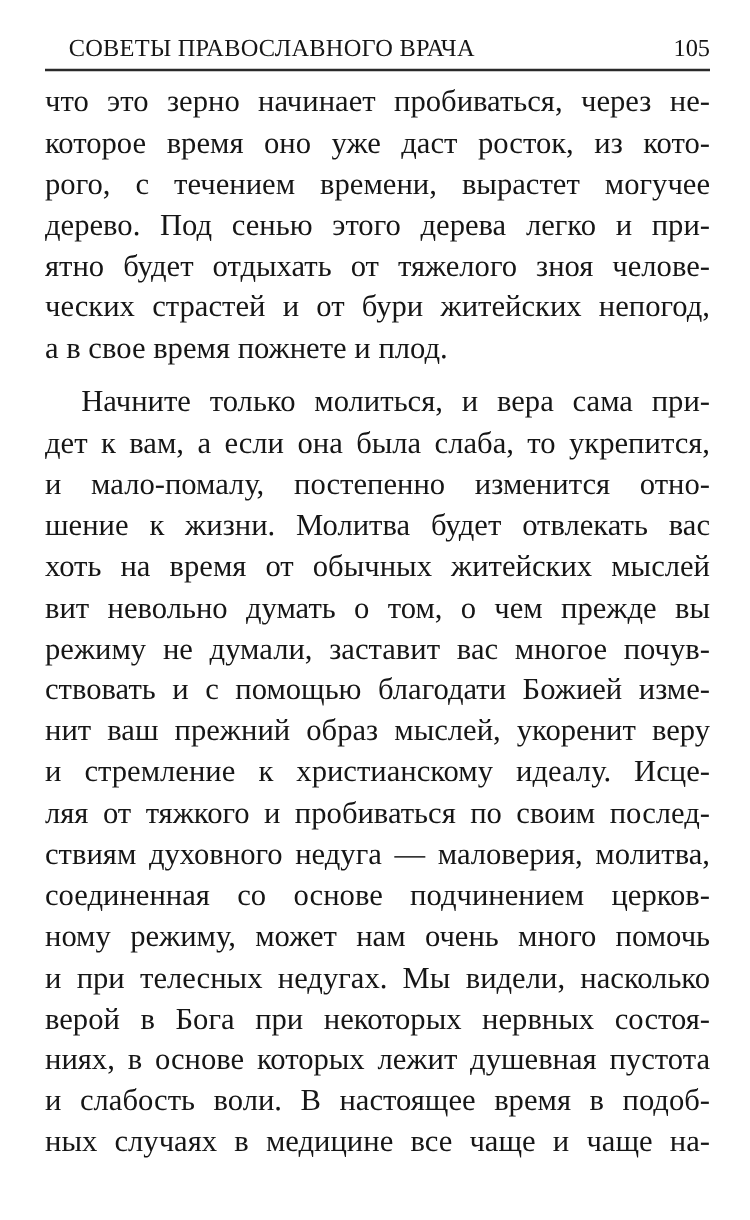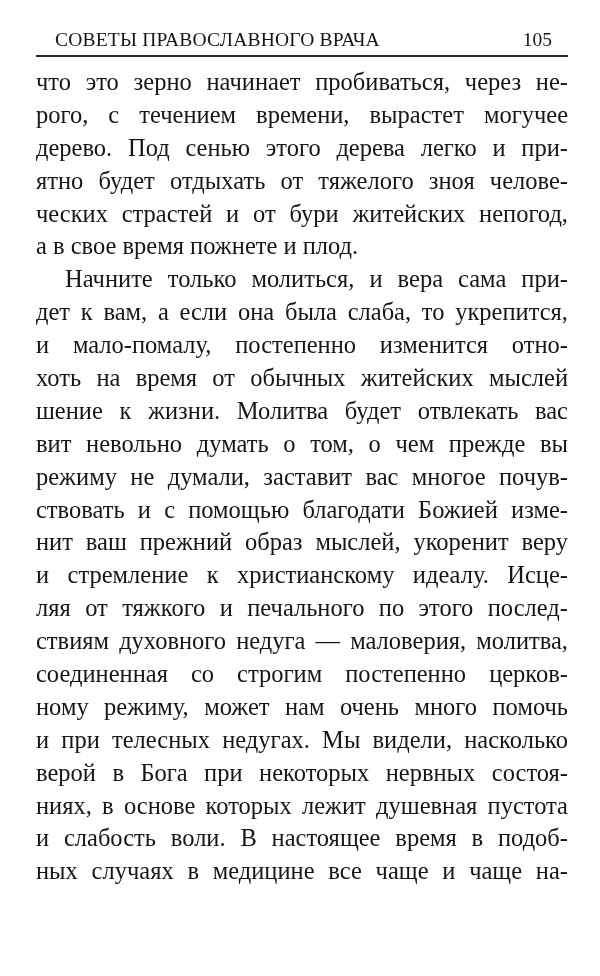--- a/index.html
+++ b/index.html
@@ -8,60 +8,61 @@
     font-family: "Liberation Serif", "DejaVu Serif", serif; color: #161616;
   }
   .header {
     position: absolute; left: 36px; top: 27px; width: 532px; height: 28px;
     border-bottom: 2px solid #2a2a2a;
   }
   .header-title {
     position: absolute; left: 0; top: 2px; font-size: 19.5px; letter-spacing: 0.2px; margin-left: 19px;
   }
   .header-page {
-    position: absolute; right: 16px; top: 2px; font-size: 19.5px;
+    position: absolute; right: 0; top: 2px; font-size: 19.5px;
   }
   .body-text {
     position: absolute; left: 36px; top: 66px; width: 532px;
   }
   .line {
     display: block; height: 32.9px; line-height: 32.9px; font-size: 24.5px;
     white-space: nowrap; text-align: justify; text-align-last: justify;
   }
   .line.last { text-align-last: left; }
-  .line.indent { padding-left: 29px; }
+  .line.indent { padding-left: 29px; margin-top: 10px; }
 </style>
 </head>
 <body>
 
 <div class="header">
   <span class="header-title">СОВЕТЫ ПРАВОСЛАВНОГО ВРАЧА</span>
   <span class="header-page">105</span>
 </div>
 
 <div class="body-text">
   <span class="line">что это зерно начинает пробиваться, через не-</span>
+  <span class="line">которое время оно уже даст росток, из кото-</span>
   <span class="line">рого, с течением времени, вырастет могучее</span>
   <span class="line">дерево. Под сенью этого дерева легко и при-</span>
   <span class="line">ятно будет отдыхать от тяжелого зноя челове-</span>
   <span class="line">ческих страстей и от бури житейских непогод,</span>
   <span class="line last">а в свое время пожнете и плод.</span>
   <span class="line indent">Начните только молиться, и вера сама при-</span>
   <span class="line">дет к вам, а если она была слаба, то укрепится,</span>
   <span class="line">и мало-помалу, постепенно изменится отно-</span>
+  <span class="line">шение к жизни. Молитва будет отвлекать вас</span>
   <span class="line">хоть на время от обычных житейских мыслей</span>
-  <span class="line">шение к жизни. Молитва будет отвлекать вас</span>
   <span class="line">вит невольно думать о том, о чем прежде вы</span>
   <span class="line">режиму не думали, заставит вас многое почув-</span>
   <span class="line">ствовать и с помощью благодати Божией изме-</span>
   <span class="line">нит ваш прежний образ мыслей, укоренит веру</span>
   <span class="line">и стремление к христианскому идеалу. Исце-</span>
-  <span class="line">ляя от тяжкого и печального по этого послед-</span>
+  <span class="line">ляя от тяжкого и пробиваться по своим послед-</span>
   <span class="line">ствиям духовного недуга — маловерия, молитва,</span>
-  <span class="line">соединенная со строгим постепенно церков-</span>
+  <span class="line">соединенная со основе подчинением церков-</span>
   <span class="line">ному режиму, может нам очень много помочь</span>
   <span class="line">и при телесных недугах. Мы видели, насколько</span>
   <span class="line">верой в Бога при некоторых нервных состоя-</span>
   <span class="line">ниях, в основе которых лежит душевная пустота</span>
   <span class="line">и слабость воли. В настоящее время в подоб-</span>
   <span class="line">ных случаях в медицине все чаще и чаще на-</span>
 
 </div>
 
 </body></html>

